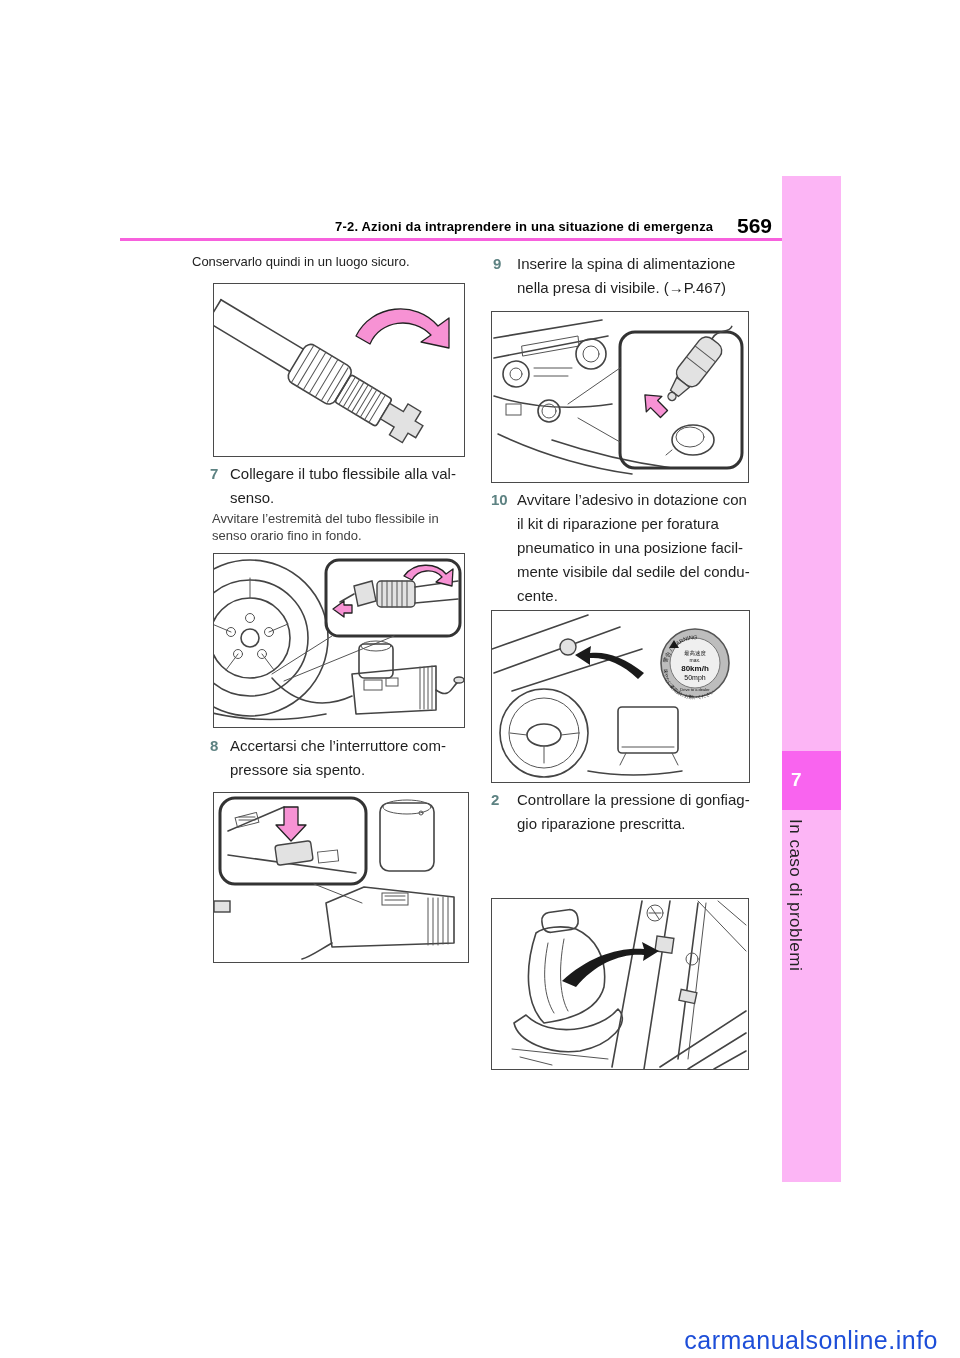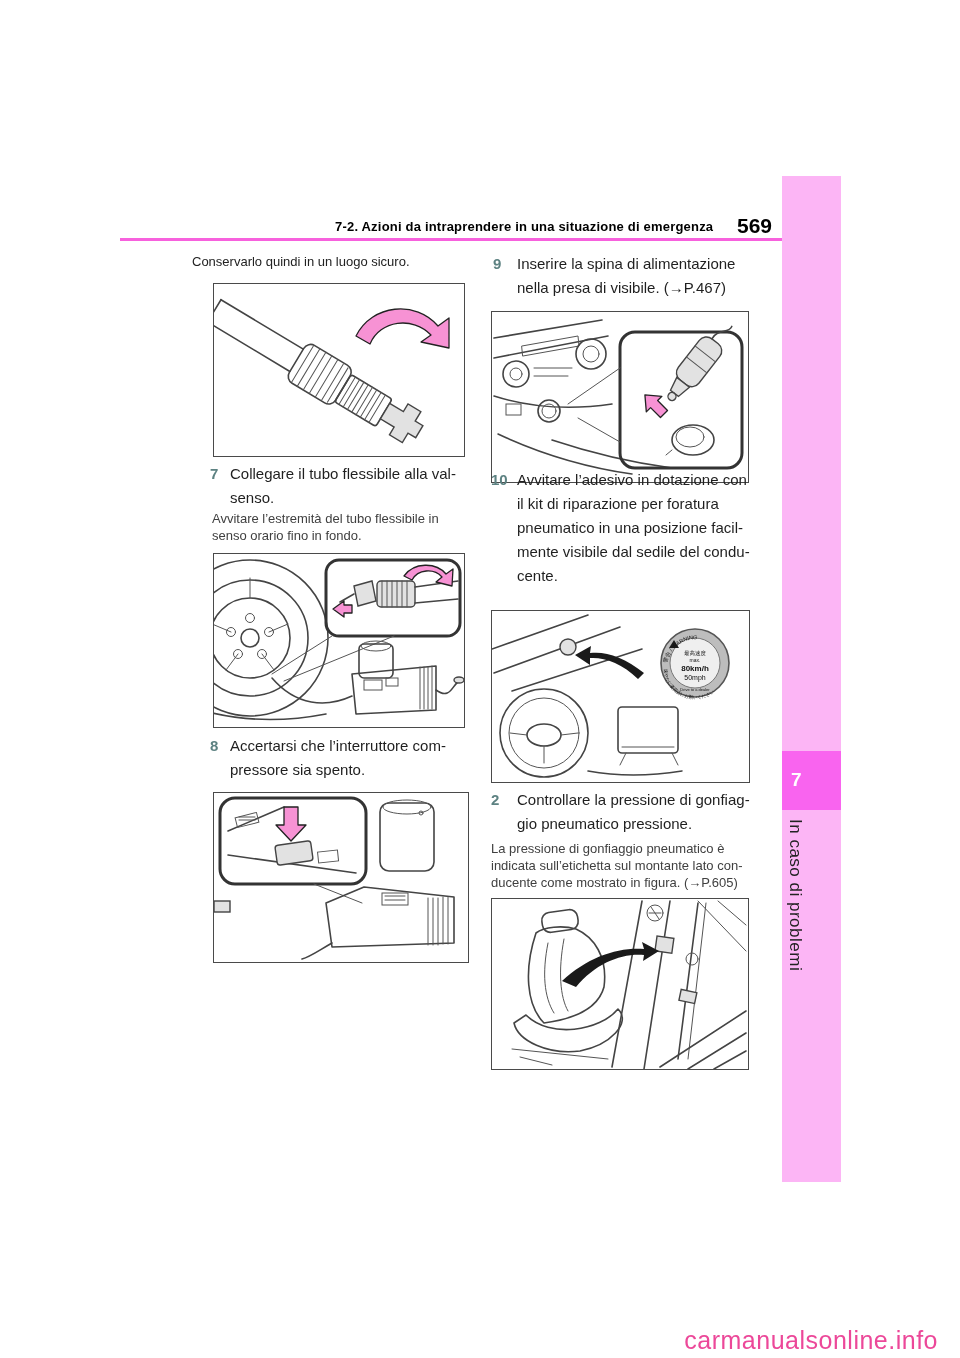--- a/index.html
+++ b/index.html
@@ -21,21 +21,21 @@
   .step .num { position:absolute; left:0; top:0; font-weight:bold; color:#5d8282; }
   .step .txt { display:block; }
   .step.onedigit .txt { margin-left:20px; }
   .step.twodigit .txt { margin-left:26px; }
 
   .note { position:absolute; font-size:13px; color:#404040; line-height:17px; }
 
   .figure { position:absolute; border:1px solid #4a4a4a; background:#fff; }
   .figure svg { display:block; }
 
-  .watermark { position:absolute; right:22px; top:1326px; font-size:25px; color:#ec4899; letter-spacing:0.5px; }
+  .watermark { position:absolute; right:22px; top:1326px; font-size:25px; color:#1d4ed8; letter-spacing:0.5px; }
 
   .ln { stroke:#444; stroke-width:1.6; fill:none; stroke-linecap:round; stroke-linejoin:round; }
   .lnthin { stroke:#555; stroke-width:1; fill:none; stroke-linecap:round; }
   .inset { stroke:#333; stroke-width:3; fill:none; }
   .pink { fill:#f792d4; stroke:#222; stroke-width:1.3; stroke-linejoin:round; }
   .blk { fill:#1a1a1a; stroke:none; }
   .grayfill { fill:#e2e2e2; stroke:#444; stroke-width:1.4; }
 </style>
 </head>
 <body>
@@ -195,21 +195,21 @@
         <ellipse class="ln" cx="201" cy="128" rx="21" ry="15"></ellipse>
         <ellipse class="lnthin" cx="198" cy="125" rx="14" ry="10"></ellipse>
         <path class="lnthin" d="M180,138 l-6,5"></path>
         <g transform="translate(172,102) rotate(-135)">
           <path class="pink" d="M0,-5 h14 v-6 l13,11 -13,11 v-6 h-14 z"></path>
         </g>
       </g>
     </svg>
   </div>
 
-  <div class="step twodigit" style="left:491px; top:468px; width:290px;">
+  <div class="step twodigit" style="left:491px; top:488px; width:290px;">
     <span class="num">10</span>
     <span class="txt">
       <span>Avvitare l’adesivo in dotazione con</span><br>
       <span>il kit di riparazione per foratura</span><br>
       <span>pneumatico in una posizione facil-</span><br>
       <span>mente visibile dal sedile del condu-</span><br>
       <span>cente.</span>
     </span>
   </div>
 
@@ -247,29 +247,24 @@
         </text>
         <text x="203" y="80" font-size="4" fill="#111" text-anchor="middle">Drive to a dealer</text>
       </g>
     </svg>
   </div>
 
   <div class="step twodigit" style="left:491px; top:788px; width:290px;">
     <span class="num">2</span>
     <span class="txt">
       <span>Controllare la pressione di gonfiag-</span><br>
-      <span>gio pneumatico pressione.</span>
-    </span>
-  </div>
-
-  <div class="note" style="left:491px; top:840px; width:292px;">
-    <span>La pressione di gonfiaggio pneumatico è</span><br>
-    <span>indicata sull’etichetta sul montante lato con-</span><br>
-    <span>ducente come mostrato in figura. (→P.605)</span>
-  </div>
+      <span>gio riparazione prescritta.</span>
+    </span>
+  </div>
+
 
   <div class="figure" style="left:491px; top:898px; width:258px; height:172px;">
     <svg width="256" height="170" viewBox="0 0 256 170">
       <g>
         <rect class="ln" x="50" y="12" width="36" height="20" rx="8" transform="rotate(-8 68 22)"></rect>
         <path class="ln" d="M44,34 C32,70 34,106 52,124 C82,120 106,110 112,88 C116,58 102,38 84,30 C70,26 52,28 44,34 Z"></path>
         <path class="lnthin" d="M56,44 C50,74 52,98 62,114 M72,40 C66,72 68,98 76,112"></path>
         <path class="ln" d="M34,116 C58,140 108,132 126,110 C140,124 118,146 88,152 C56,156 26,142 22,124 Z"></path>
         <path class="lnthin" d="M20,150 L116,160 M28,158 L60,166"></path>
       </g>

